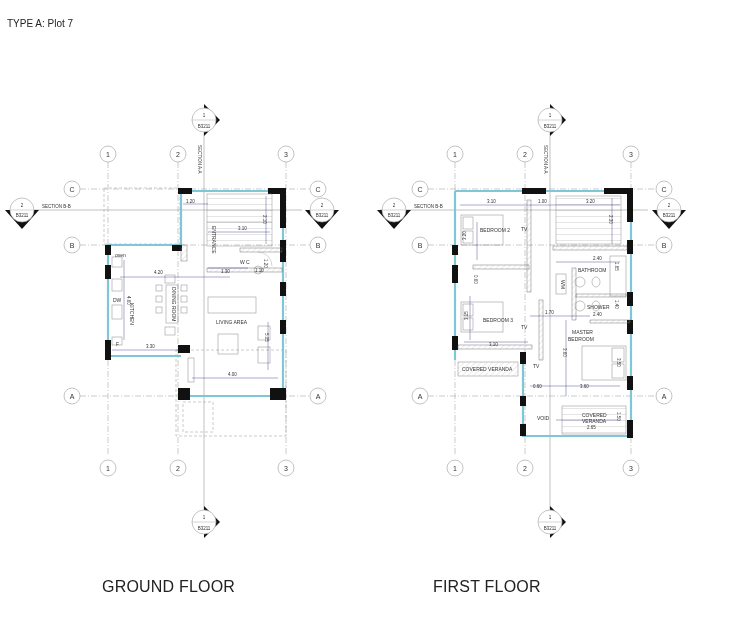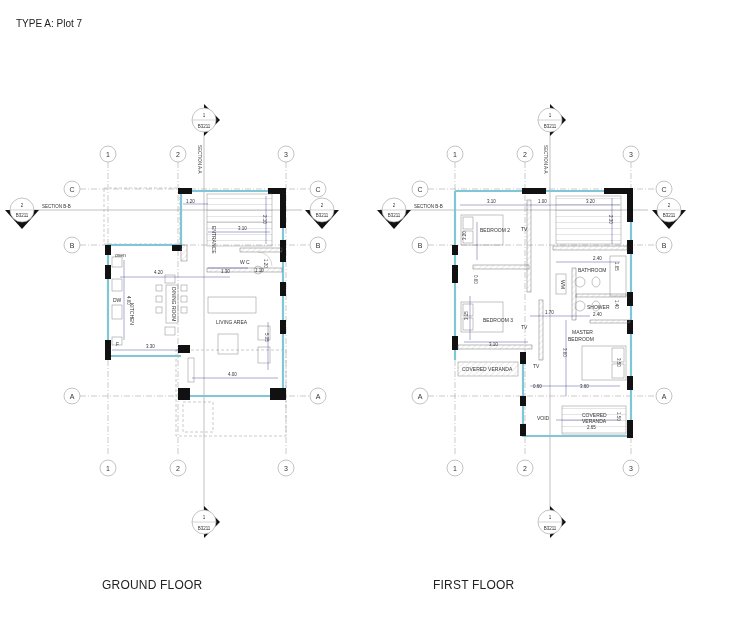--- a/index.html
+++ b/index.html
@@ -1,18 +1,18 @@
 <!DOCTYPE html>
 <html><head>
 <meta charset="utf-8">
 <style>
   html, body { margin:0; padding:0; background:#ffffff; }
   body { width:750px; height:622px; position:relative; overflow:hidden; font-family:"Liberation Sans", sans-serif; color:#222; }
-  .title { position:absolute; left:16px; top:18px; font-size:10px; }
-  .floor-label { position:absolute; top:578px; font-size:12px; letter-spacing:0.2px; }
+  .title { position:absolute; left:7px; top:18px; font-size:10px; }
+  .floor-label { position:absolute; top:578px; font-size:16px; letter-spacing:0.2px; }
   svg text { font-family:"Liberation Sans", sans-serif; }
   .lbl { font-size:5px; fill:#333; }
   .dim { font-size:4.5px; fill:#333; }
   .grid-txt { font-size:7px; fill:#333; }
 </style>
 </head>
 <body>
 
 <div class="title">TYPE A: Plot 7</div>
 

